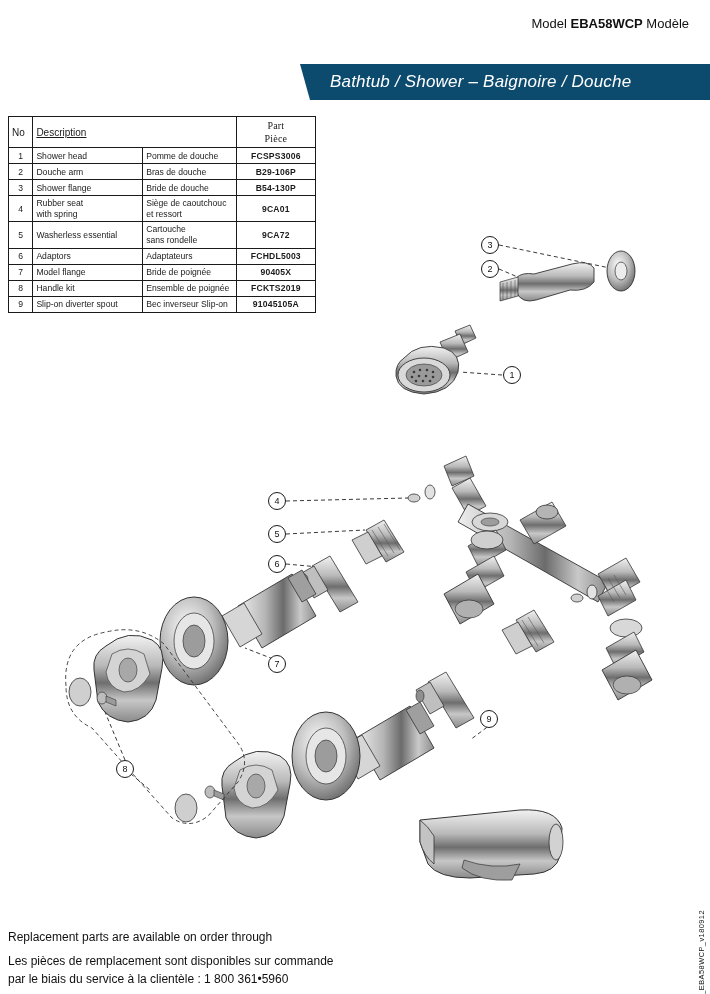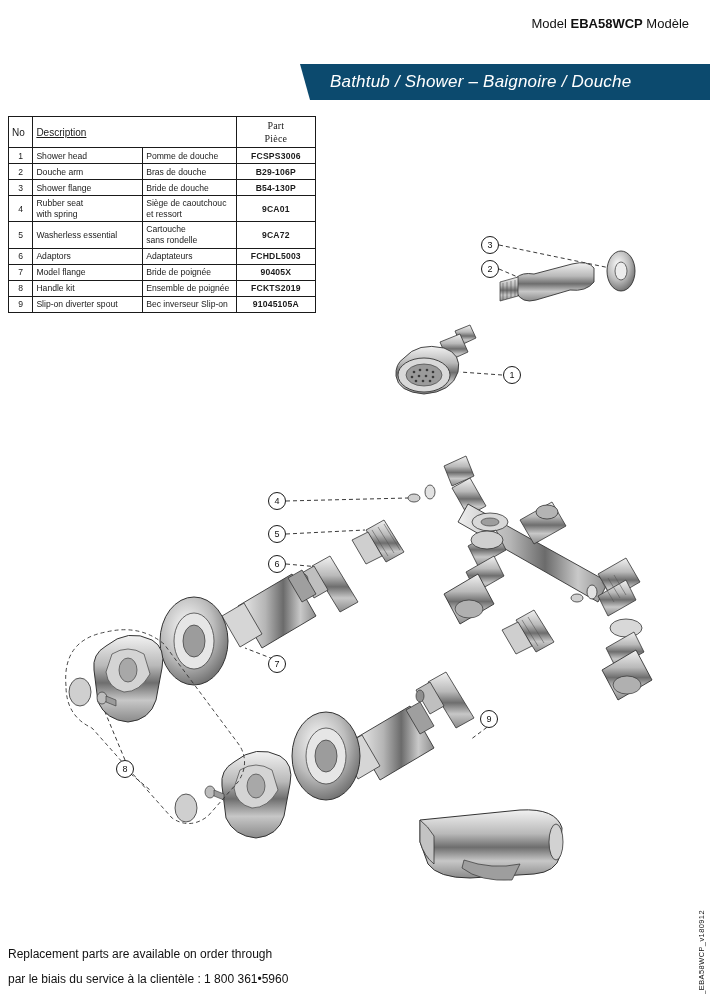--- a/index.html
+++ b/index.html
@@ -444,16 +444,17 @@
   <div class="callout" style="left:268px;top:295px;">5</div>
   <div class="callout" style="left:268px;top:325px;">6</div>
   <div class="callout" style="left:268px;top:425px;">7</div>
   <div class="callout" style="left:116px;top:530px;">8</div>
   <div class="callout" style="left:480px;top:480px;">9</div>
 </div>
 
 <div class="footer">
   <div>Replacement parts are available on order through</div>
   <div class="gap"></div>
+  <div>Les pièces de remplacement sont disponibles sur commande</div>
   <div>par le biais du service à la clientèle : 1 800 361•5960</div>
 </div>
 
 <div class="sidecode">SPEC_EBA58WCP_v180912</div>
 
 </body></html>

